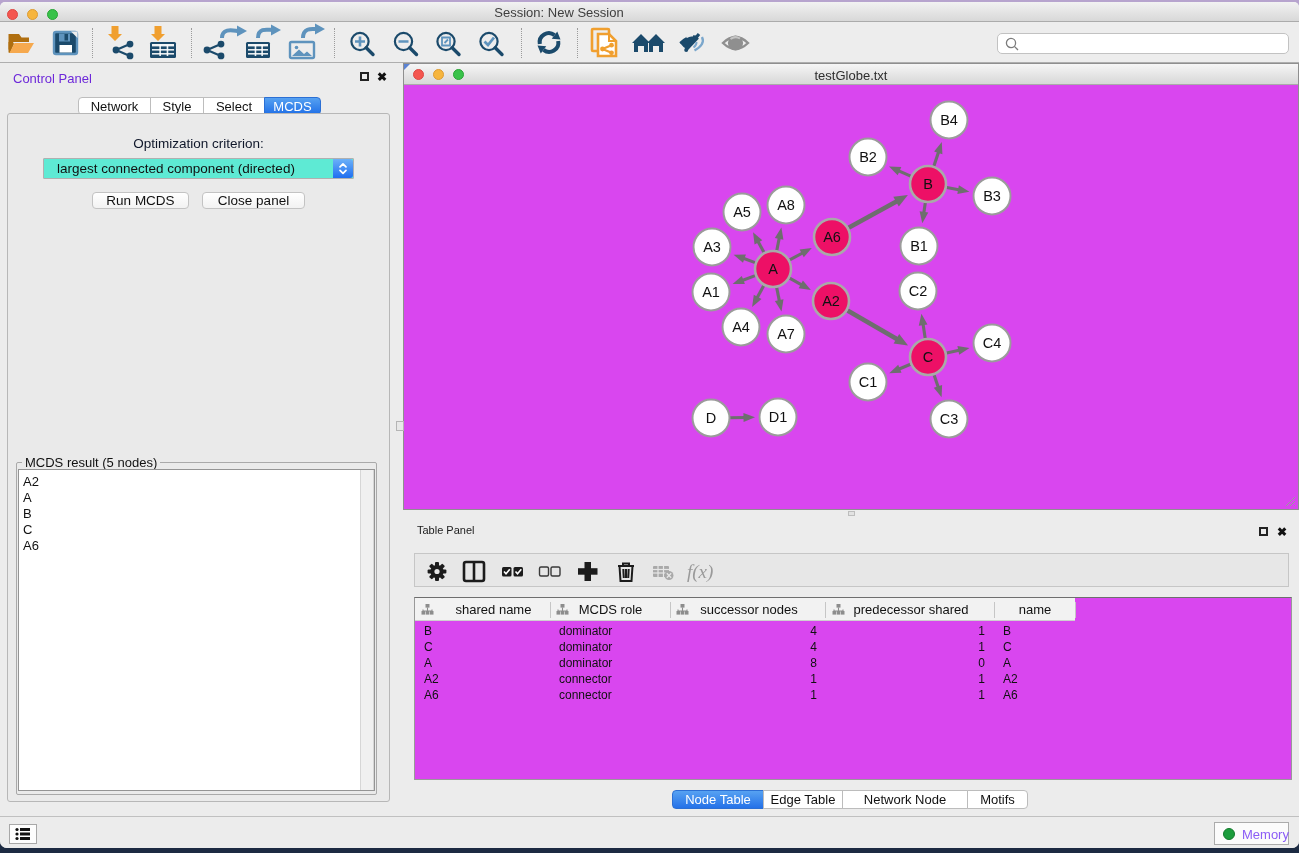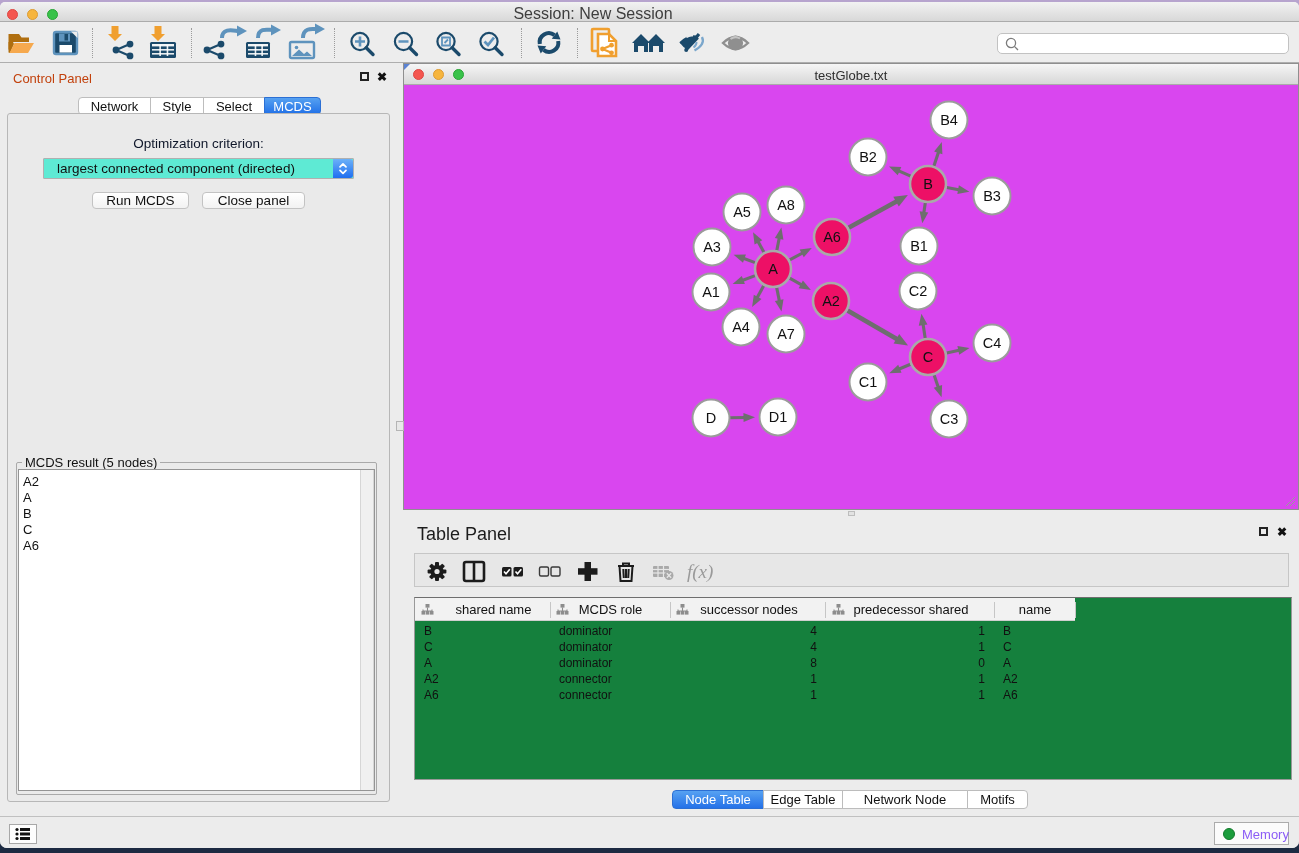--- a/index.html
+++ b/index.html
@@ -7,28 +7,28 @@
 body { font-family:"Liberation Sans", sans-serif; background:#1c2a42; position:relative; }
 .abs { position:absolute; }
 #desktop-top { left:0; top:0; width:1299px; height:30px; background:#b7a4ce; }
 #app { left:0; top:2px; width:1299px; height:846px; background:#ececec;
   border-radius:5px 5px 7px 7px; overflow:hidden; }
 
 #titlebar { left:0; top:0; width:1299px; height:20px;
   background:linear-gradient(#f2f2f2,#d8d8d8); border-bottom:1px solid #ababab;
   border-radius:5px 5px 0 0; }
 .tl { position:absolute; top:7px; width:11px; height:11px; border-radius:50%; }
-#title-text { left:0; width:1118px; top:3px; text-align:center; font-size:16px; color:#3e3e3e;margin-left:34px; }
+#title-text { left:0; width:1118px; top:3px; text-align:center; font-size:13px; color:#3e3e3e; }
 
 #toolbar { left:0; top:20px; width:1299px; height:41px; background:#ededed; border-bottom:1px solid #aeaeae; }
 .tsep { position:absolute; top:6px; height:30px; width:0; border-left:1px dotted #9b9b9b; }
 #searchbox { left:997px; top:11px; width:292px; height:21px; background:#fff;
   border:1px solid #c2c2c2; border-radius:5px; }
 
-#cp-title { left:13px; top:69px; font-size:13px; color:#c2410c; }
+#cp-title { left:13px; top:69px; font-size:13px; color:#6d28d9; }
 .winbtn-sq { width:9px; height:9px; border:2px solid #222; background:transparent; }
 .xmark { font-size:12px; font-weight:bold; color:#111; }
 .tab { position:absolute; top:95px; height:18px; background:#fff; border:1px solid #bdbdbd;
   font-size:13px; color:#111; text-align:center; line-height:17px; }
 .tab.sel { background:linear-gradient(#56a1f1,#2170e7); color:#fff; border-color:#2b6fd4; }
 #cp-panel { left:7px; top:111px; width:383px; height:689px; background:#eaeaea;
   border:1px solid #b7b7b7; border-radius:3px; }
 #opt-label { left:0px; top:134px; width:397px; text-align:center; font-size:13.5px; color:#0f172a; }
 #dropdown { left:43px; top:156px; width:311px; height:21px; background:#5eead4;
   border:1px solid #b0b0b0; border-radius:1px; }
@@ -42,24 +42,24 @@
 #grouptitle { left:22px; top:453px; font-size:13px; color:#111; background:#eaeaea; padding:0 3px; }
 #mcdslist { left:18px; top:467px; width:357px; height:322px; background:#fff; border:1px solid #949494;
   font-size:13px; color:#111; line-height:16px; padding:4px 0 0 4px; }
 #mcdsscroll { left:360px; top:468px; width:14px; height:320px; background:#f0f0f0; border-left:1px solid #d6d6d6; border-right:1px solid #d6d6d6; }
 
 #netwin { left:403px; top:61px; width:896px; height:447px; background:#d946ef; border:1px solid #8f8f8f; }
 #nettitle { left:0; top:0; width:894px; height:21px; background:linear-gradient(#f6f6f6,#d7d7d7);
   border-bottom:1px solid #aaa; }
 #nettitle .txt { position:absolute; width:100%; top:4px; text-align:center; font-size:13px; color:#2e2e2e; }
 
-#tp-title { left:417px; top:522px; font-size:18px; color:#1c1c1c; }
+#tp-title { left:417px; top:522px; font-size:11px; color:#1c1c1c; }
 #tp-toolbar { left:414px; top:551px; width:875px; height:34px; background:#e7e7e7;
   border:1px solid #c6c6c6; border-radius:0; }
-#tbl { left:414px; top:595px; width:878px; height:183px; background:#15803d; border:1px solid #999;
+#tbl { left:414px; top:595px; width:878px; height:183px; background:#d946ef; border:1px solid #999;
   border-top:1px solid #6e6e6e; }
 #tbl-head { position:absolute; left:0; top:0; width:660px; height:23px; background:#f2f2f2; border-bottom:1px solid #cfcfcf; }
 .hsep { position:absolute; top:4px; height:16px; width:1px; background:#c6c6c6; }
 .hlabel { position:absolute; top:4px; font-size:13px; color:#111; }
 .cell { position:absolute; font-size:12px; color:#111; }
 .bottab { position:absolute; top:788px; height:19px; background:#fff; border:1px solid #bcbcbc;
   font-size:13px; color:#111; text-align:center; line-height:18px; }
 .bottab.sel { background:linear-gradient(#57a2f2,#2471e8); color:#fff; border-color:#2b6fd4; }
 
 #statusbar { left:0px; top:814px; width:1299px; height:32px; background:#ececec; border-top:1px solid #c0c0c0; }

